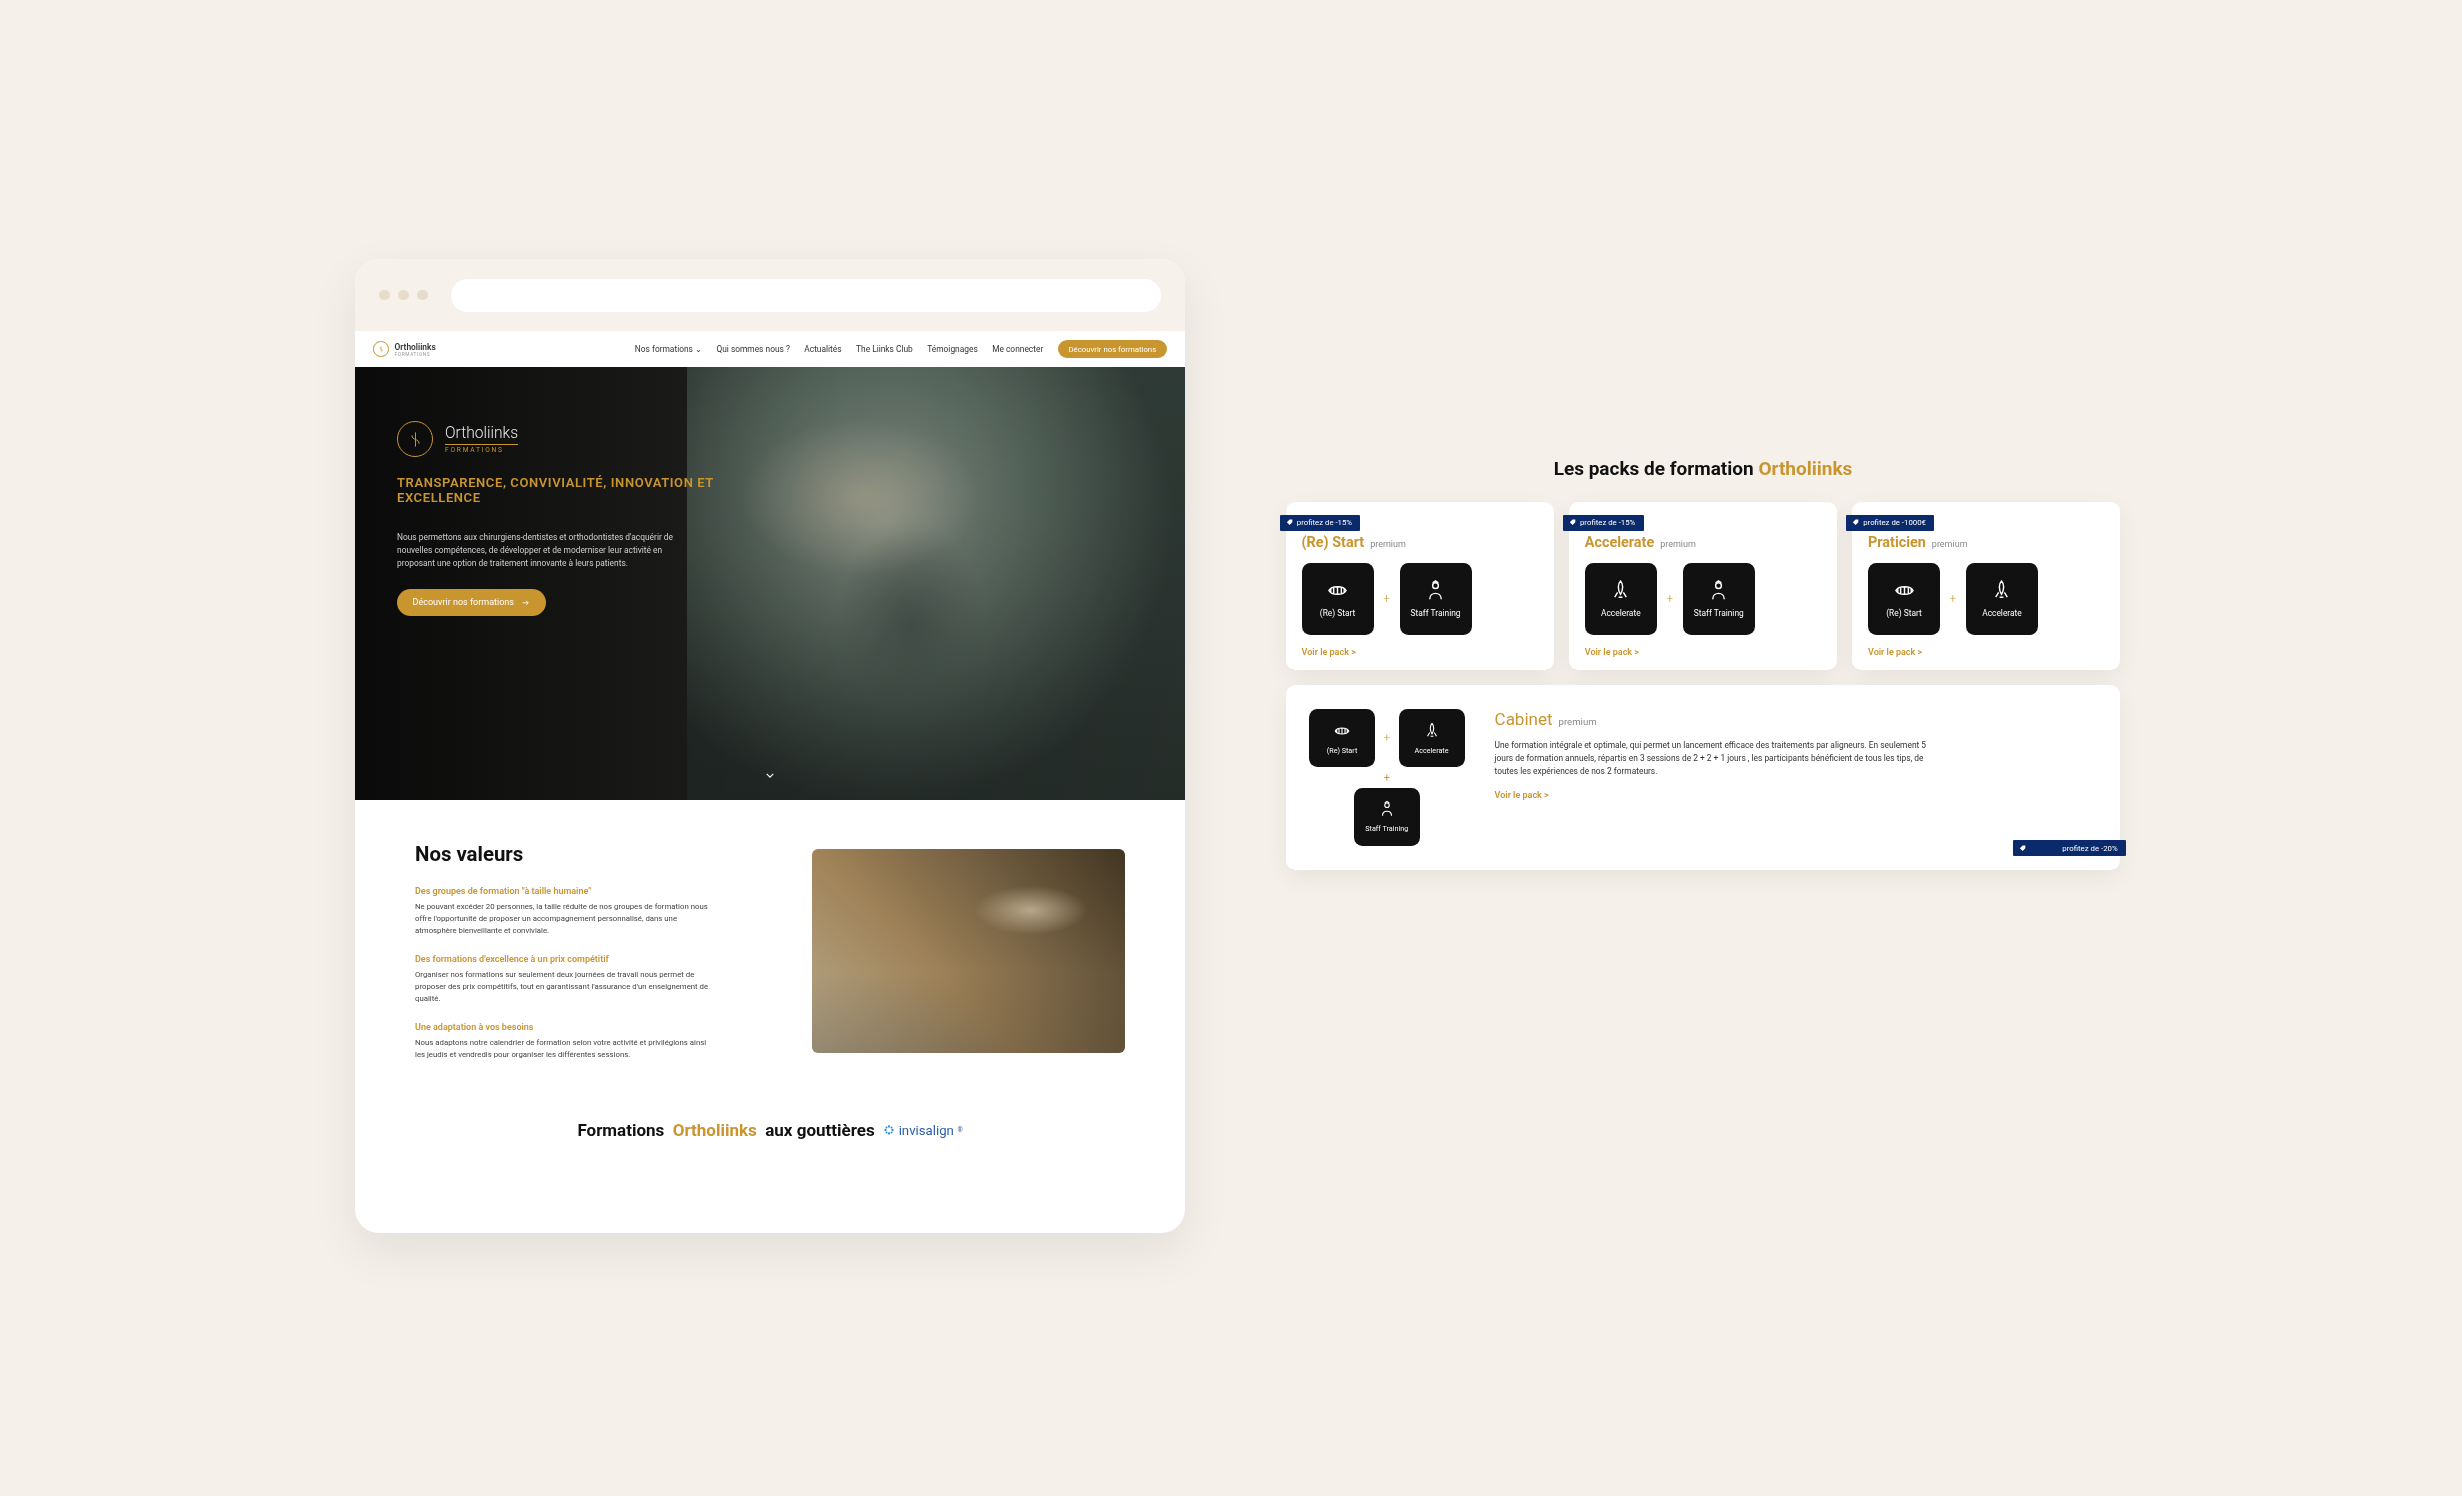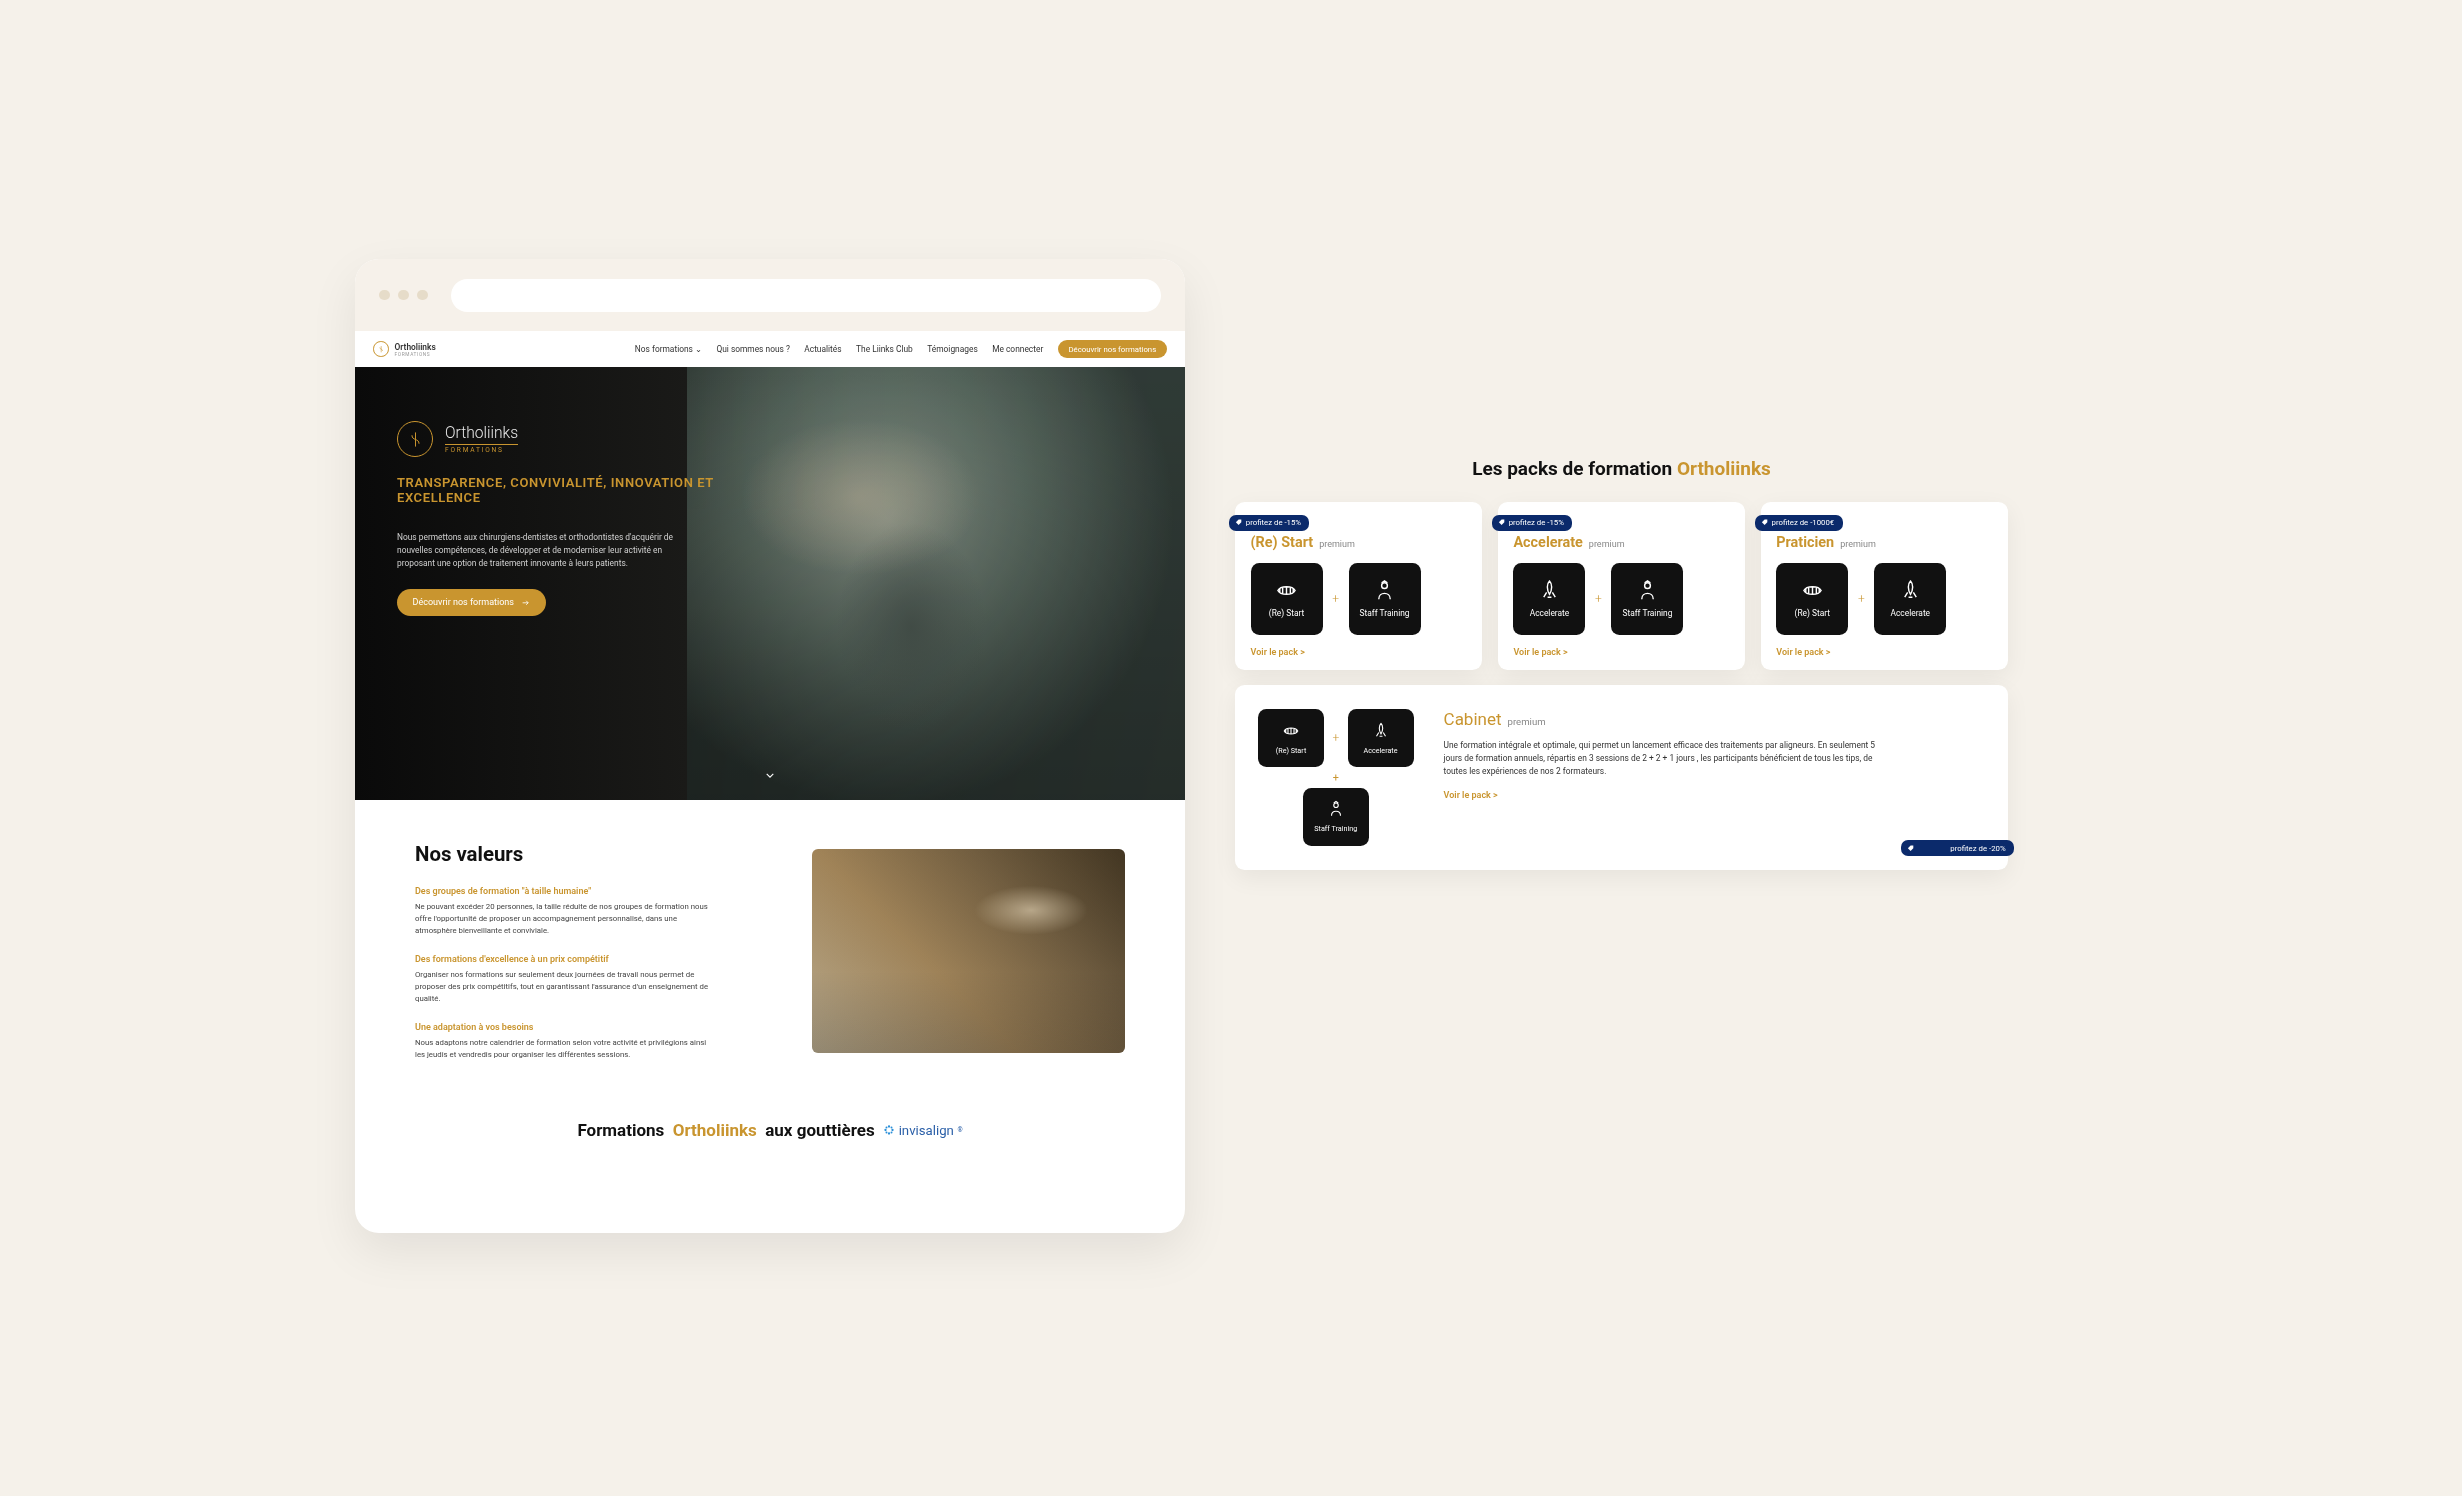--- a/index.html
+++ b/index.html
@@ -108,33 +108,33 @@
   .formations-line{
     padding:18px 0 30px;text-align:center;font-size:17px;font-weight:700;color:#111;
     display:flex;align-items:center;justify-content:center;gap:8.4px;
   }
   .formations-line .accent{color:#c9952f;}
   .invisalign-logo{display:inline-flex;align-items:center;gap:3.6px;font-size:13.2px;color:#2a5fa8;font-weight:400;}
   .invisalign-mark{width:12px;height:12px;color:#2a8fd8;}
 
   
   .packs-panel{
-    position:absolute;left:1235px;top:457px;width:773px;
+    position:absolute;left:1286px;top:457px;width:834px;
   }
   .packs-title{text-align:center;font-size:19px;font-weight:700;color:#111;margin-bottom:21.6px;}
   .packs-title .accent{color:#c9952f;}
   .packs-row{display:flex;gap:15.6px;margin-bottom:15.6px;}
   .pack-card{
     position:relative;flex:1;background:#fff;border-radius:9.6px;
     padding:32px 15.6px 13.2px;box-shadow:0 7.2px 24px rgba(0,0,0,.06);
   }
   .promo-tag{
     position:absolute;left:-6px;top:13.2px;
     background:#0b2a6b;color:#fff;font-size:7.8px;padding:3.6px 8.4px 3.6px 6px;
-    border-radius:7px;display:flex;align-items:center;gap:3.6px;
+    border-radius:1px;display:flex;align-items:center;gap:3.6px;
   }
   .promo-tag.bottom-right{left:auto;right:-6px;top:auto;bottom:13.2px;gap:36px;}
   .promo-tag svg{width:7.2px;height:7.2px;}
   .pack-h{font-size:14.4px;font-weight:700;color:#c9952f;display:inline;}
   .pack-sub{font-size:9px;color:#888;margin-left:3.6px;}
   .pack-items{display:flex;align-items:center;gap:9.6px;margin:12px 0;}
   .pack-item{
     width:72px;height:72px;background:#111;border-radius:8.4px;
     display:flex;flex-direction:column;align-items:center;justify-content:center;
     color:#fff;font-size:8.4px;gap:6px;

